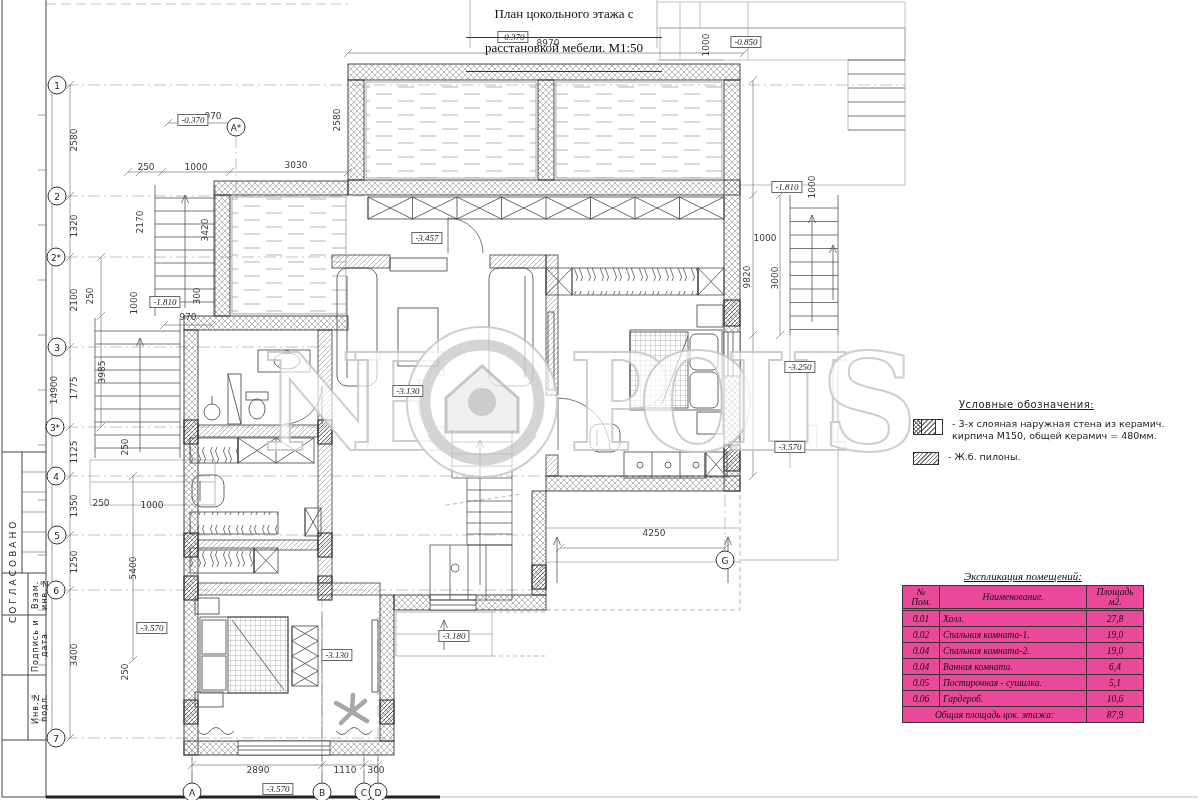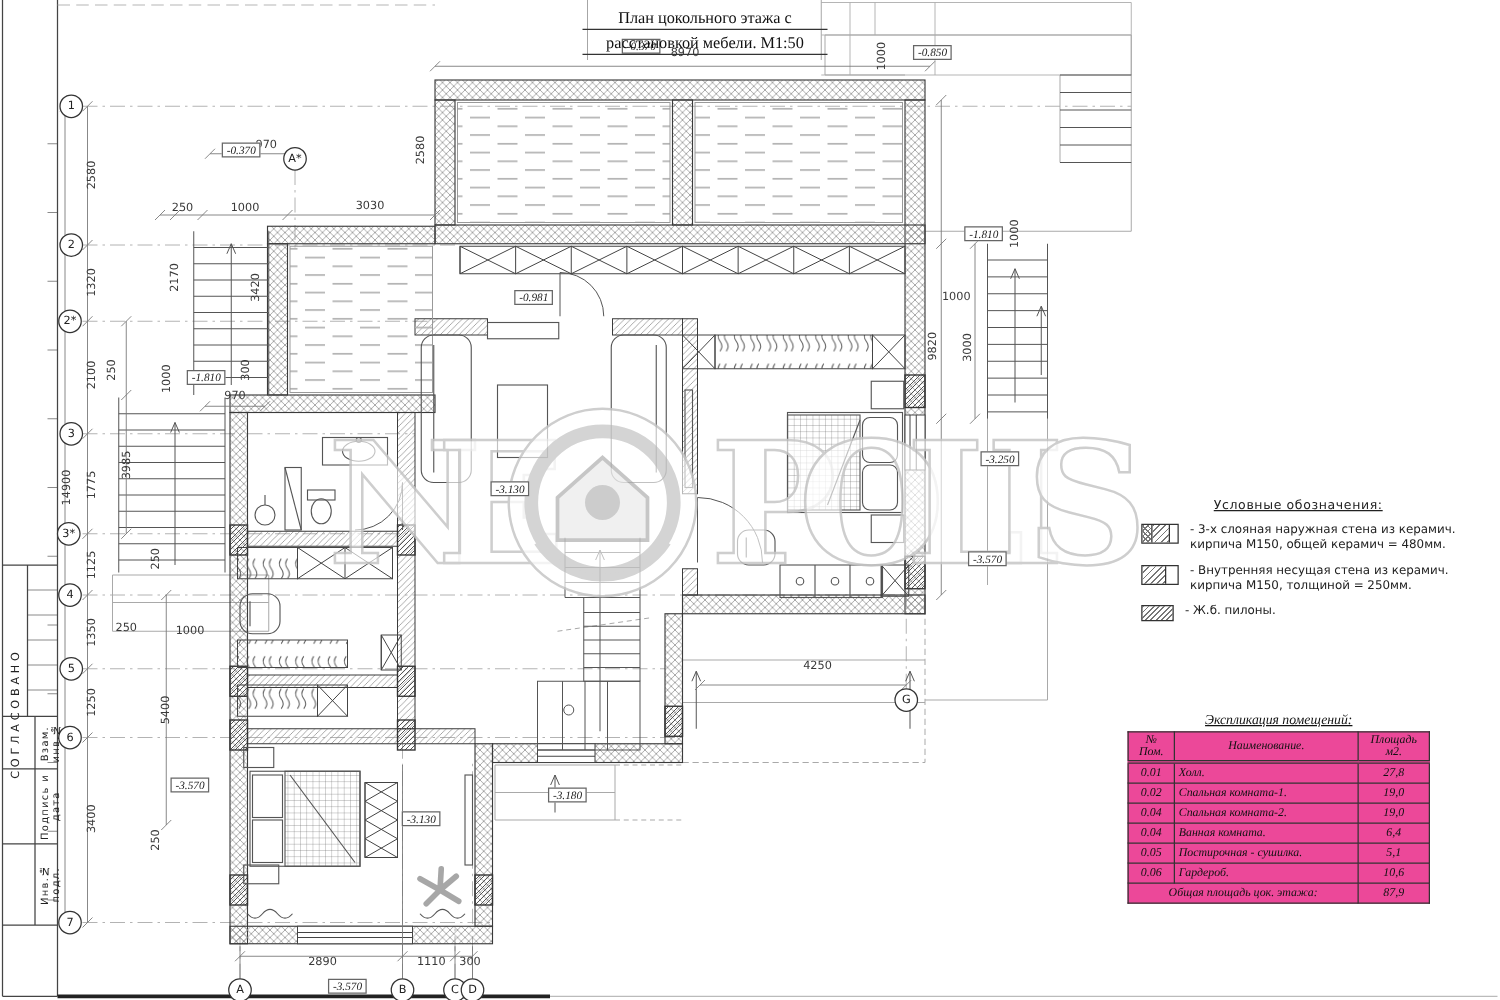--- a/index.html
+++ b/index.html
@@ -10,24 +10,24 @@
   #labels div{position:absolute;white-space:nowrap}
   .dim{font:9px "DejaVu Sans",sans-serif;color:#3a3a3a;transform:translate(-50%,-50%)}
   .dim.rot{transform:translate(-50%,-50%) rotate(-90deg)}
   .elev{font:italic 9px "Liberation Serif",serif;color:#222;border:1px solid #666;background:#fff;
         padding:0 3px;transform:translate(-50%,-50%)}
   .axis{width:17px;height:17px;border:1px solid #333;border-radius:50%;background:#fff;
         font:9px "DejaVu Sans",sans-serif;display:flex;align-items:center;justify-content:center;
         transform:translate(-50%,-50%)}
   .title-block{position:absolute;left:466px;top:6px;width:196px;text-align:center;
         font:13px "Liberation Serif",serif;color:#111}
-  .title-block .tl{border-bottom:1px solid #333;padding-bottom:1px;margin-bottom:2px}
+  .title-block .tl{border-bottom:1px solid #333;padding-bottom:15px;margin-bottom:2px}
   
   #legend{position:absolute;left:913px;top:399px;width:280px;font:9.5px "DejaVu Sans",sans-serif;color:#222}
-  #legend .lg-title{font-size:10px;text-decoration:underline;margin:0 0 8px 58px;letter-spacing:.5px}
+  #legend .lg-title{font-size:10px;text-decoration:underline;margin:0 0 8px 46px;letter-spacing:.5px}
   .leg-item{display:flex;gap:9px;margin-bottom:8px;align-items:flex-start}
   .sym{flex:0 0 30px;height:16px;border:1px solid #333;margin-top:1px;position:relative;background:#fff;box-sizing:border-box}
   .sym.outer-wall::before{content:"";position:absolute;left:0;top:0;bottom:0;width:7px;border-right:1px solid #333;
      background:repeating-linear-gradient(45deg,#777 0 1px,transparent 1px 3px),
                 repeating-linear-gradient(135deg,#777 0 1px,transparent 1px 3px)}
   .sym.outer-wall::after{content:"";position:absolute;left:8px;top:0;bottom:0;width:13px;border-right:1px solid #333;
      background:repeating-linear-gradient(135deg,#777 0 1px,transparent 1px 3.5px)}
   .sym.inner-wall::before{content:"";position:absolute;left:0;top:0;bottom:0;width:18px;border-right:1px solid #333;
      background:repeating-linear-gradient(135deg,#777 0 1px,transparent 1px 3.5px)}
   .sym.pylon{flex-basis:26px;height:13px;background:repeating-linear-gradient(135deg,#777 0 1px,transparent 1px 3px)}
@@ -315,21 +315,21 @@
       <div class="dim rot" style="left: 775px; top: 278px;">3000</div>
       <div class="dim" style="left: 630px; top: 533px; margin-left: 24px;">4250</div>
       <div class="dim" style="left: 258px; top: 770px;">2890</div>
       <div class="dim" style="left: 345px; top: 770px;">1110</div>
       <div class="dim" style="left: 376px; top: 770px;">300</div>
       <div class="elev" style="left: 513px; top: 37px;">-0.370</div>
       <div class="elev" style="left: 193px; top: 120px;">-0.370</div>
       <div class="elev" style="left: 746px; top: 42px;">-0.850</div>
       <div class="elev" style="left: 787px; top: 187px;">-1.810</div>
       <div class="elev" style="left: 165px; top: 302px;">-1.810</div>
-      <div class="elev" style="left: 427px; top: 238px;">-0.981</div>
+      <div class="elev" style="left: 427px; top: 238px;">-3.457</div>
       <div class="elev" style="left: 408px; top: 391px;">-3.130</div>
       <div class="elev" style="left: 800px; top: 367px; font-style: italic;">-3.250</div>
       <div class="elev" style="left: 790px; top: 447px;">-3.570</div>
       <div class="elev" style="left: 152px; top: 628px;">-3.570</div>
       <div class="elev" style="left: 337px; top: 655px;">-3.130</div>
       <div class="elev" style="left: 454px; top: 636px;">-3.180</div>
       <div class="elev" style="left: 278px; top: 789px;">-3.570</div>
       <div class="axis" style="left: 57px; top: 85px;">1</div>
       <div class="axis" style="left: 57px; top: 196px;">2</div>
       <div class="axis" style="left: 56px; top: 257px;">2*</div>
@@ -356,27 +356,20 @@
   <div class="lg-title">Условные обозначения:</div>
   <div id="legend-items">
         <div class="leg-item">
           <div class="sym outer-wall"></div>
           <div class="leg-text">
             <div>- 3-х слояная наружная стена из керамич.</div>
             <div>кирпича М150, общей керамич = 480мм.</div>
           </div>
         </div>
         <div class="leg-item">
-          <div class="sym inner-wall"></div>
-          <div class="leg-text">
-            <div>- Внутренняя несущая стена из керамич.</div>
-            <div>кирпича М150, толщиной = 250мм.</div>
-          </div>
-        </div>
-        <div class="leg-item">
           <div class="sym pylon"></div>
           <div class="leg-text">
             <div>- Ж.б. пилоны.</div>
           </div>
         </div>
       </div>
 </div>
 
 <div id="table-wrap">
   <div class="tbl-title">Экспликация помещений:</div>

